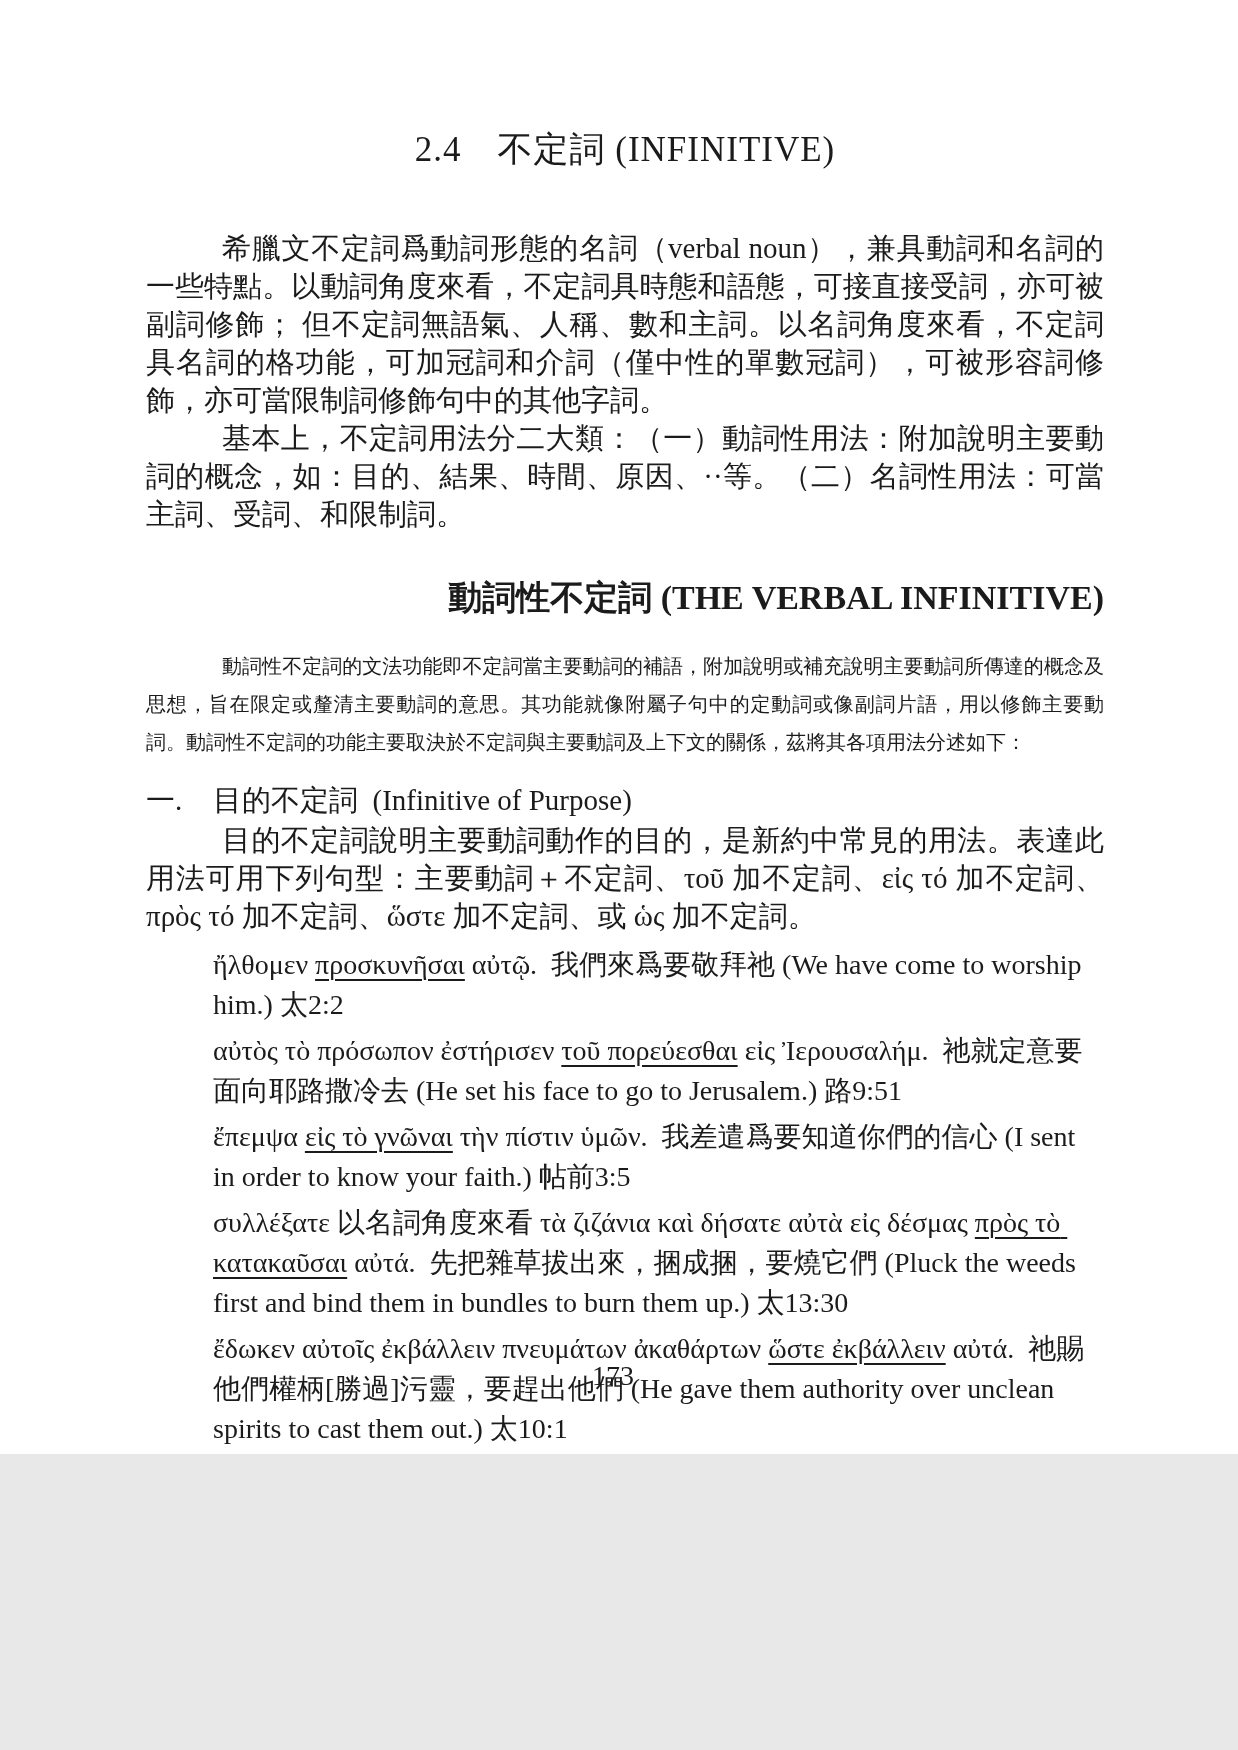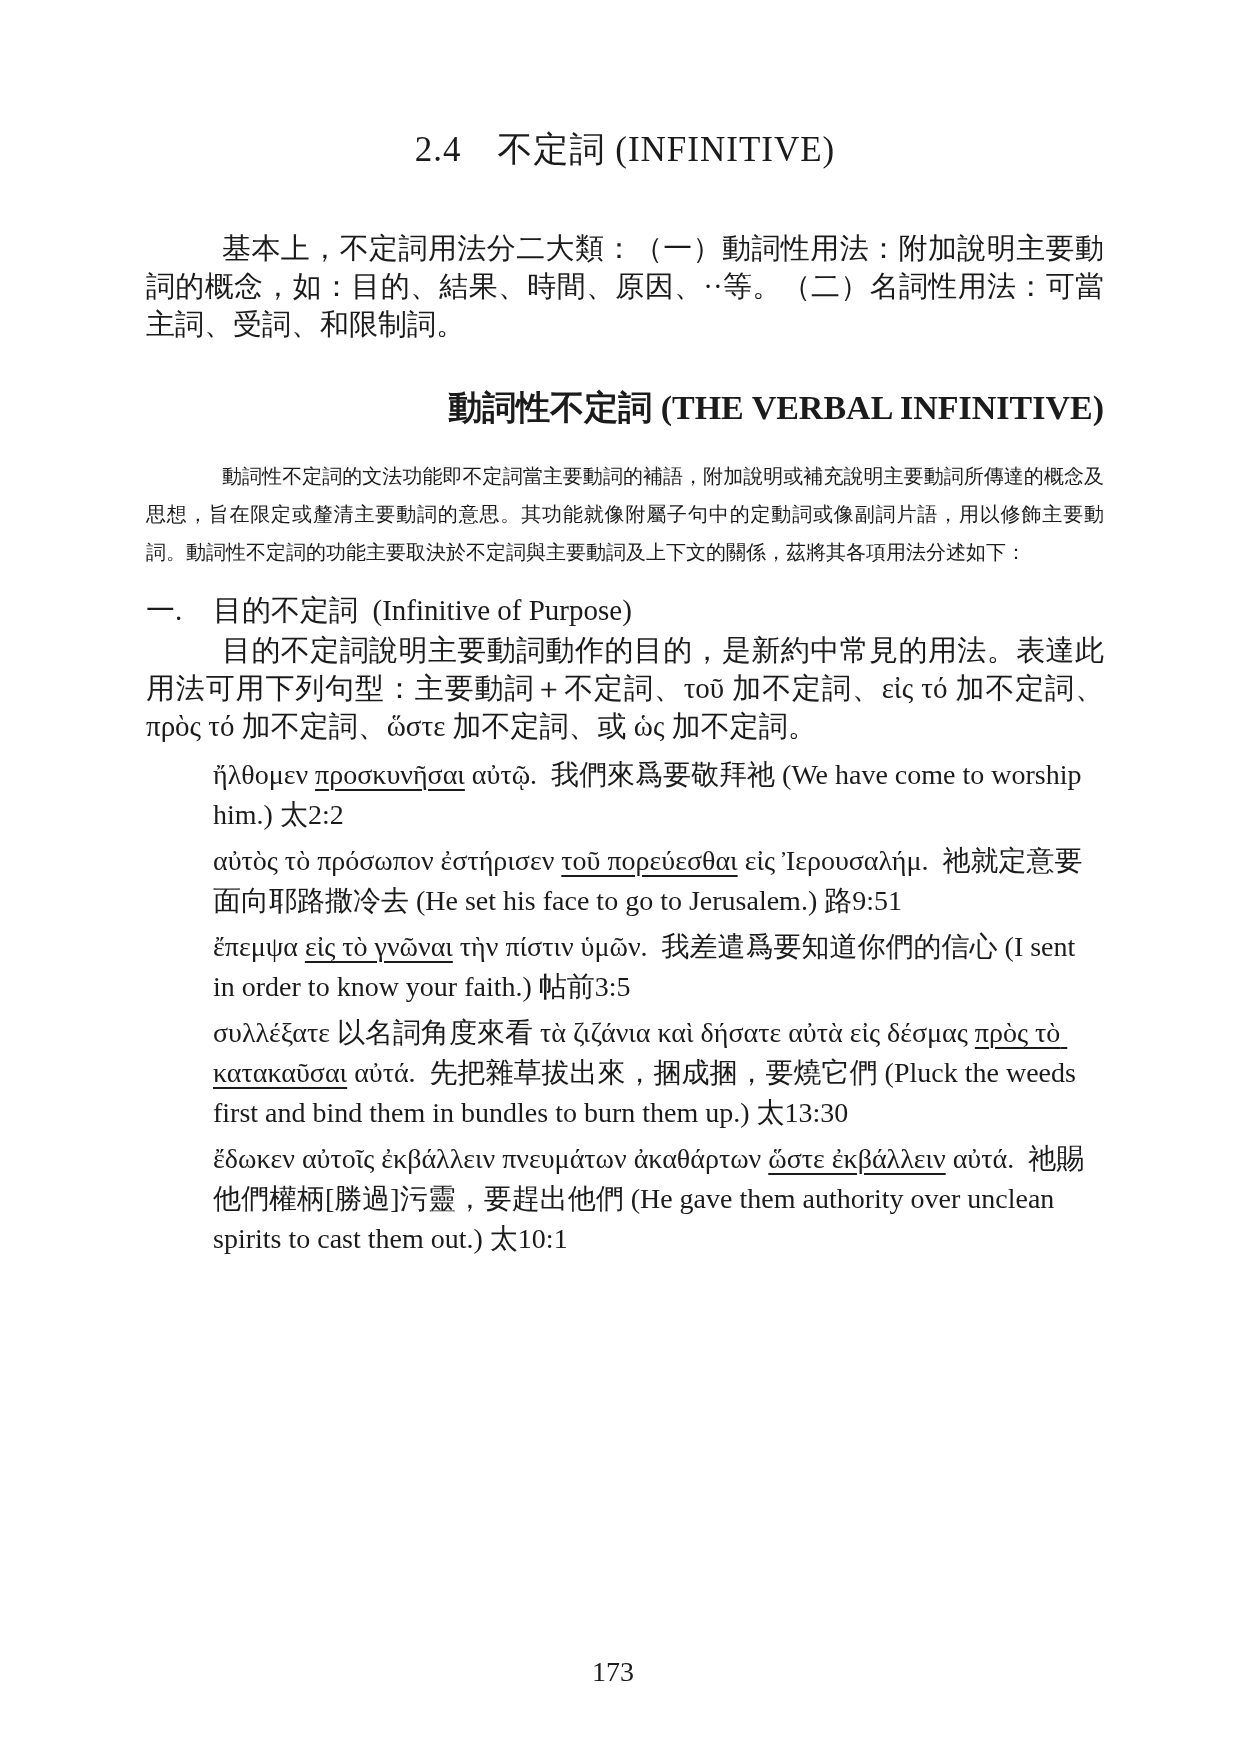--- a/index.html
+++ b/index.html
@@ -1,19 +1,19 @@
 <!DOCTYPE html>
 <html lang="zh-Hant"><head>
 <meta charset="utf-8">
 <style>
   html, body { margin: 0; padding: 0; background: #e8e8e8; }
   .page {
     position: relative;
     width: 1238px;
-    height: 1750px;
+    height: 1454px;
     margin: 0 auto;
     background: #ffffff;
     color: #1b1b1b;
     font-family: "Liberation Serif", "DejaVu Serif", serif;
     overflow: hidden;
   }
   .content {
     padding: 126px 134px 0 146px;
   }
   .doc-title {
@@ -79,20 +79,21 @@
   }
 </style>
 </head>
 <body>
 
 <div class="page">
   <div class="content">
 
     <h1 class="doc-title">2.4　不定詞 (INFINITIVE)</h1>
 
+    <p class="para">希臘文不定詞爲動詞形態的名詞（verbal noun），兼具動詞和名詞的一些特點。以動詞角度來看，不定詞具時態和語態，可接直接受詞，亦可被副詞修飾； 但不定詞無語氣、人稱、數和主詞。以名詞角度來看，不定詞具名詞的格功能，可加冠詞和介詞（僅中性的單數冠詞），可被形容詞修飾，亦可當限制詞修飾句中的其他字詞。</p>
 
 
     <p class="para">基本上，不定詞用法分二大類：（一）動詞性用法：附加說明主要動詞的概念，如：目的、結果、時間、原因、··等。（二）名詞性用法：可當主詞、受詞、和限制詞。</p>
 
     <h2 class="section-heading">動詞性不定詞 (THE VERBAL INFINITIVE)</h2>
 
     <p class="para tight">動詞性不定詞的文法功能即不定詞當主要動詞的補語，附加說明或補充說明主要動詞所傳達的概念及思想，旨在限定或釐清主要動詞的意思。其功能就像附屬子句中的定動詞或像副詞片語，用以修飾主要動詞。動詞性不定詞的功能主要取決於不定詞與主要動詞及上下文的關係，茲將其各項用法分述如下：</p>
 
     <div class="subsection">
       <span class="num">一.</span>

